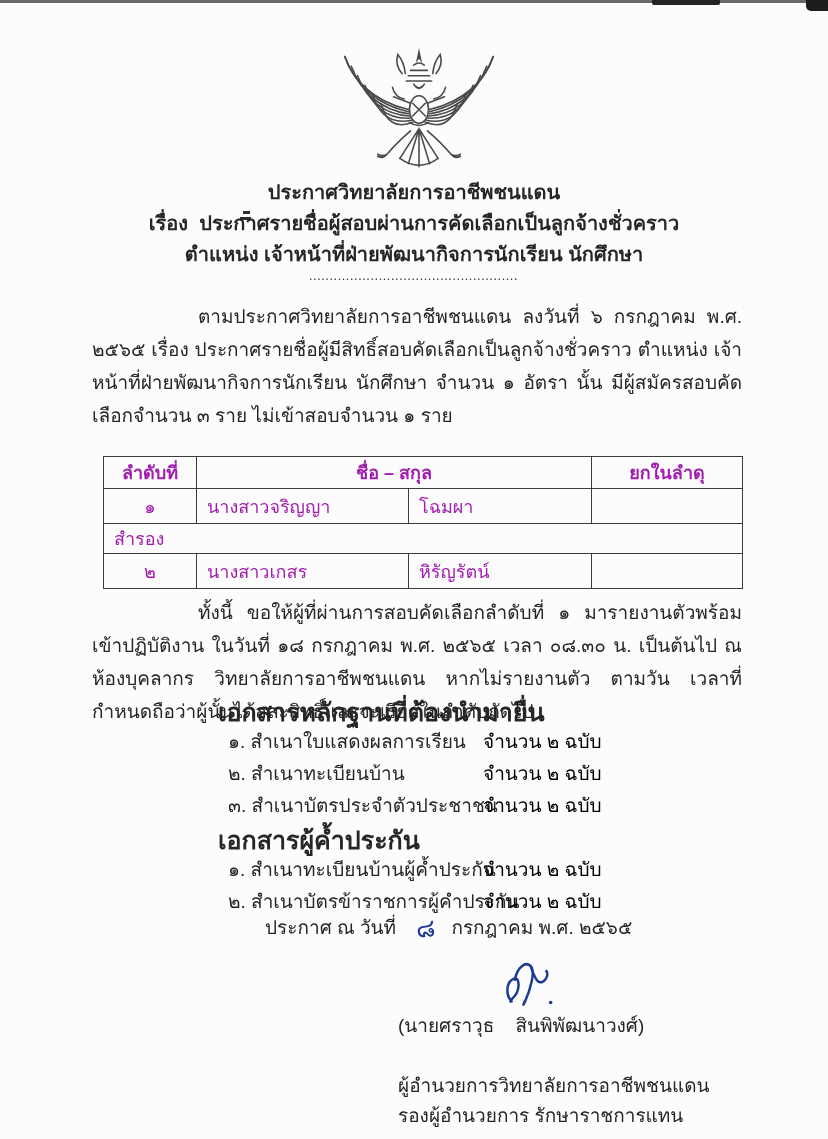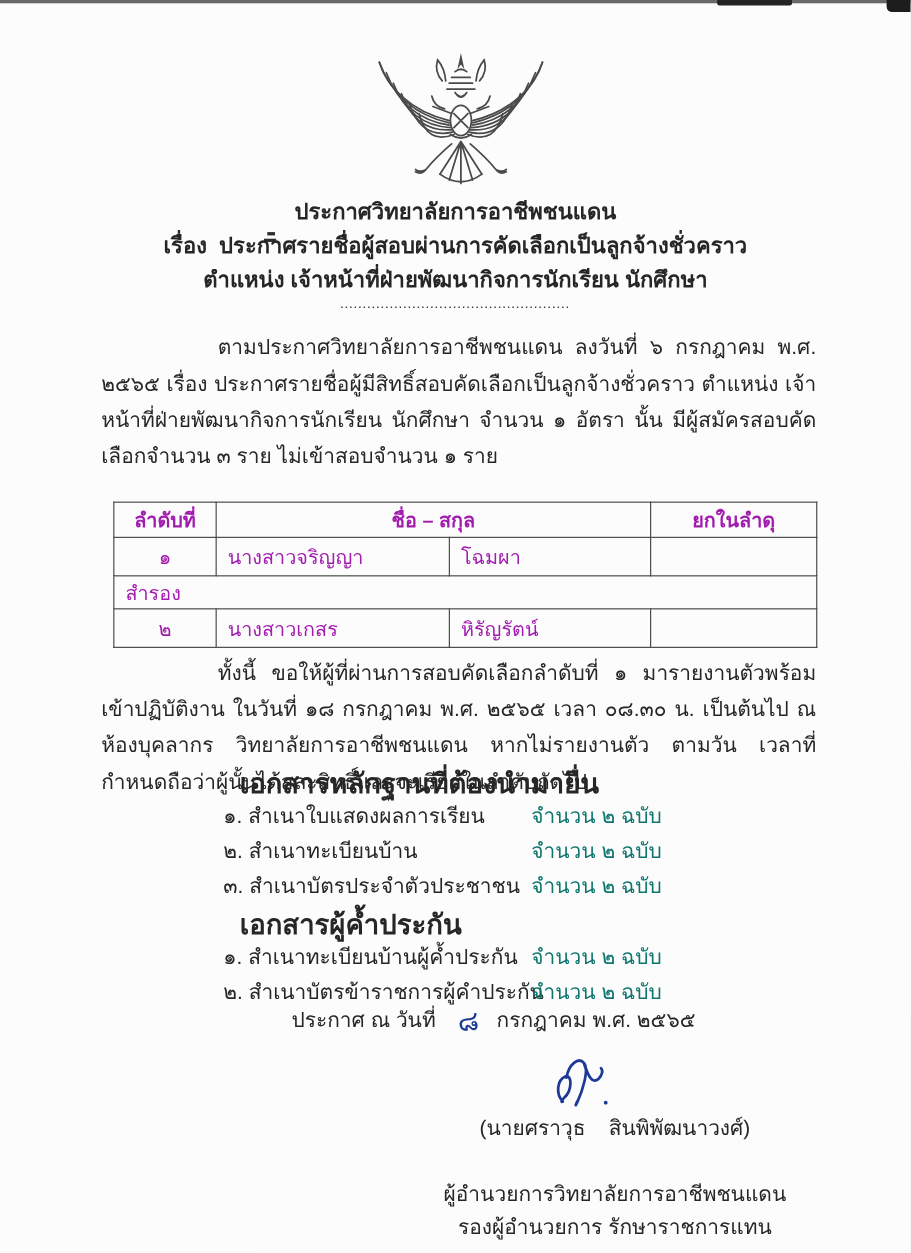--- a/index.html
+++ b/index.html
@@ -37,30 +37,30 @@
     border:1.6px solid #3c3c3c;
     padding:0 10px;
     height:34px;
     font-weight:400;
     overflow:hidden;
   }
   table.result th{font-weight:700;text-align:center;padding:0 4px;height:31px;}
   td.c{text-align:center;}
 
   .sec-head{font-size:25px;font-weight:700;color:#262626;}
-  .doc-label{left:203px;font-size:19px;color:#262626;}
-  .doc-qty{left:483px;font-size:19px;color:#0f766e;}
+  .doc-label{left:228px;font-size:19px;color:#262626;}
+  .doc-qty{left:483px;font-size:19px;color:#000000;}
 
   .date-line{left:265px;font-size:19px;color:#262626;}
   .hand-day{
     color:#1d3a96;font-size:25px;font-weight:400;
     display:inline-block;transform:rotate(-5deg);
     margin:0 16px 0 20px;vertical-align:-3px;
   }
-  .sig-block{left:398px;width:322px;text-align:center;font-size:19px;color:#262626;white-space:pre;}
+  .sig-block{left:398px;width:322px;font-size:19px;color:#262626;white-space:pre;}
 </style>
 </head>
 <body>
 
 <div class="page">
 
   <div class="abs top-edge"></div>
   <div class="abs top-edge-dark"></div>
   <div class="abs top-corner"></div>
   <div class="abs smudge">

